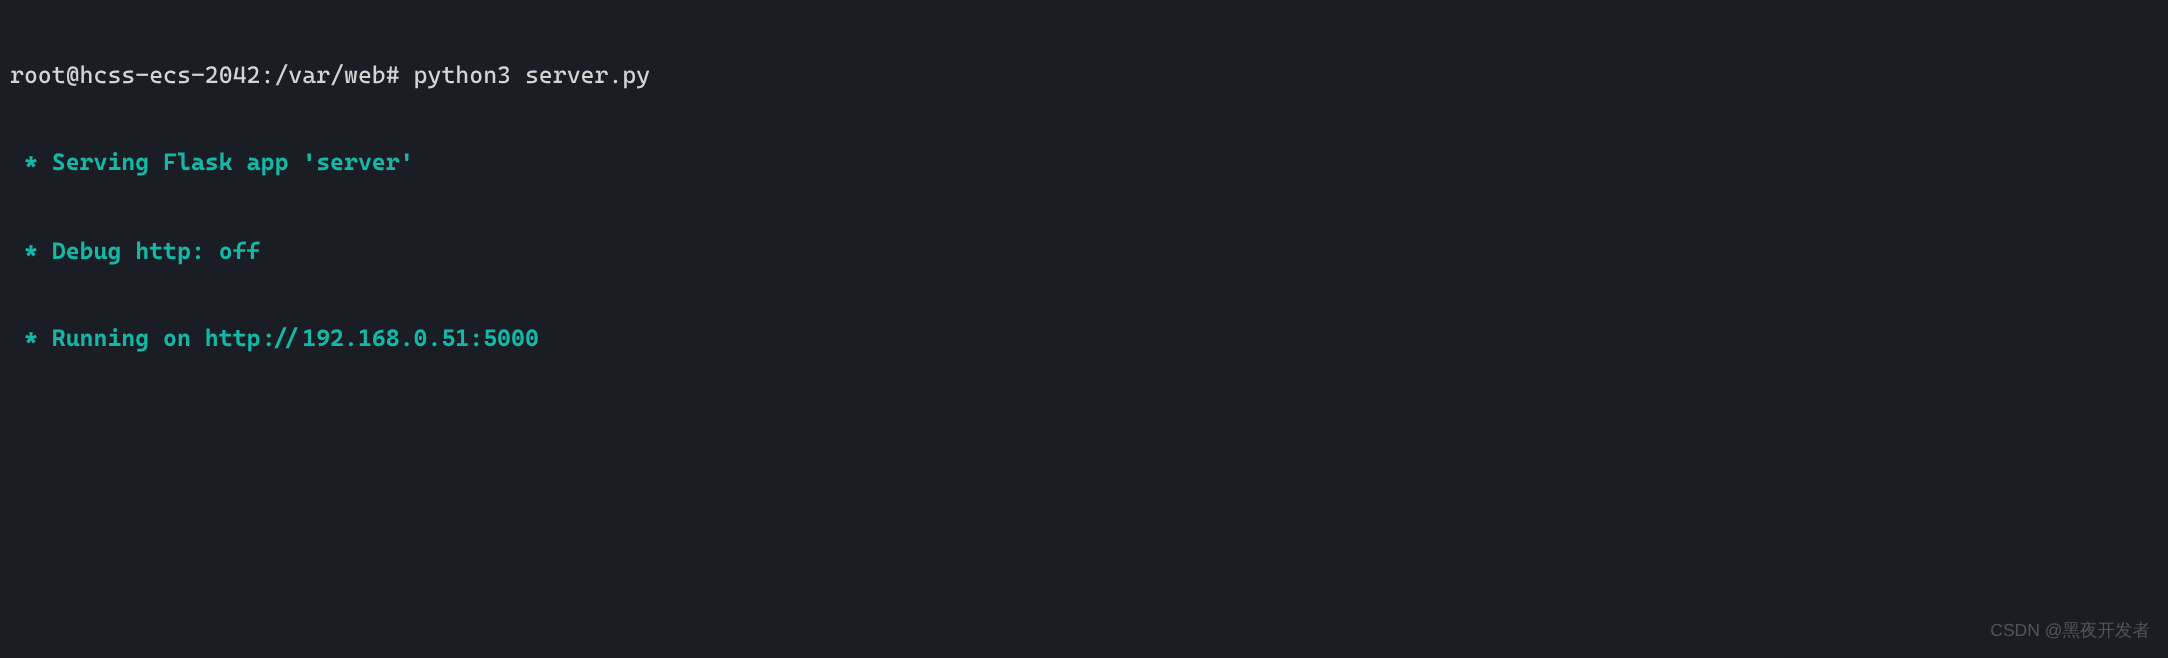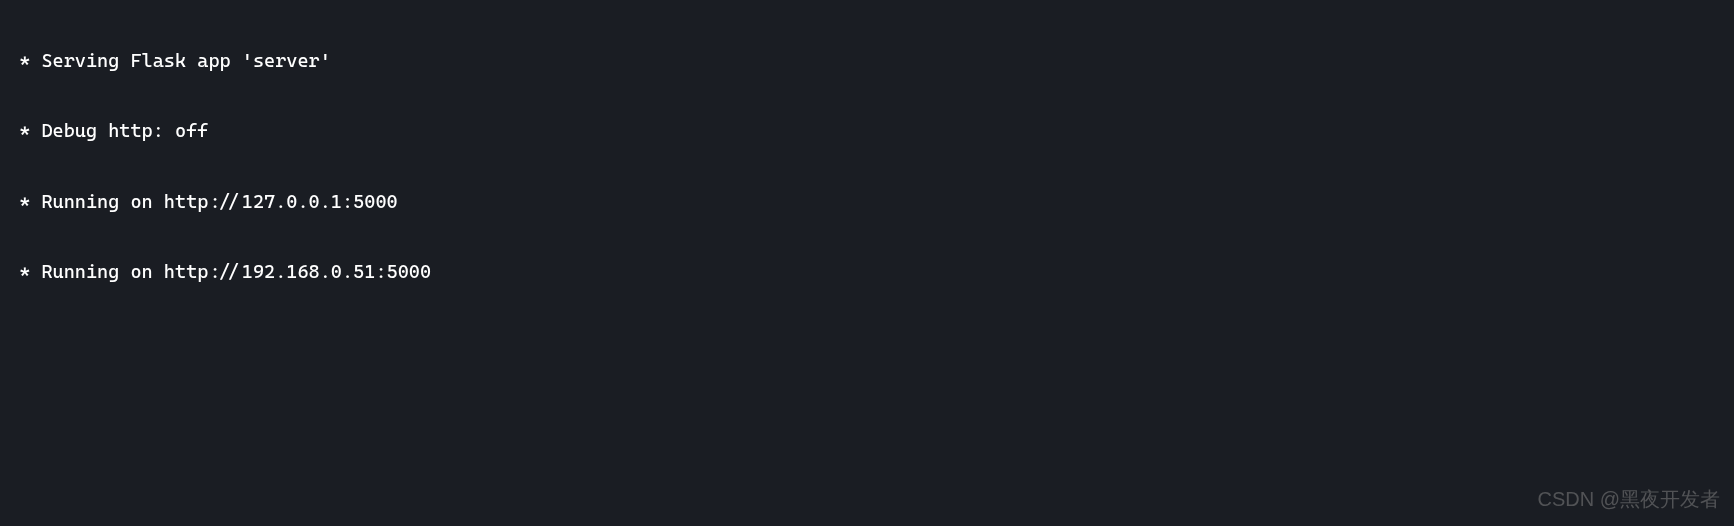--- a/index.html
+++ b/index.html
@@ -25,39 +25,40 @@
     .line {
       display: block;
     }
     .prompt-user {
       color: #d4d4d4;
     }
     .warning {
       color: #e84545;
     }
     .normal {
-      color: #ffffff;
+      color: #14b8a6;
+      font-weight: bold;
     }
     .watermark {
       position: absolute;
       bottom: 8px;
       right: 14px;
-      font-size: 20px;
+      font-size: 14px;
       color: #888;
       opacity: 0.5;
       font-family: sans-serif;
     }
   </style>
 </head>
 <body>
 
 <div class="terminal">
+<span class="line prompt-user">root@hcss-ecs-2042:/var/web# python3 server.py</span>
 <span class="line normal"> * Serving Flask app 'server'</span>
 <span class="line normal"> * Debug http: off</span>
-<span class="line normal"> * Running on http://127.0.0.1:5000</span>
 <span class="line normal"> * Running on http://192.168.0.51:5000</span>
 
 
 
 
 
 
 </div>
 
 <div class="watermark">CSDN @黑夜开发者</div>

